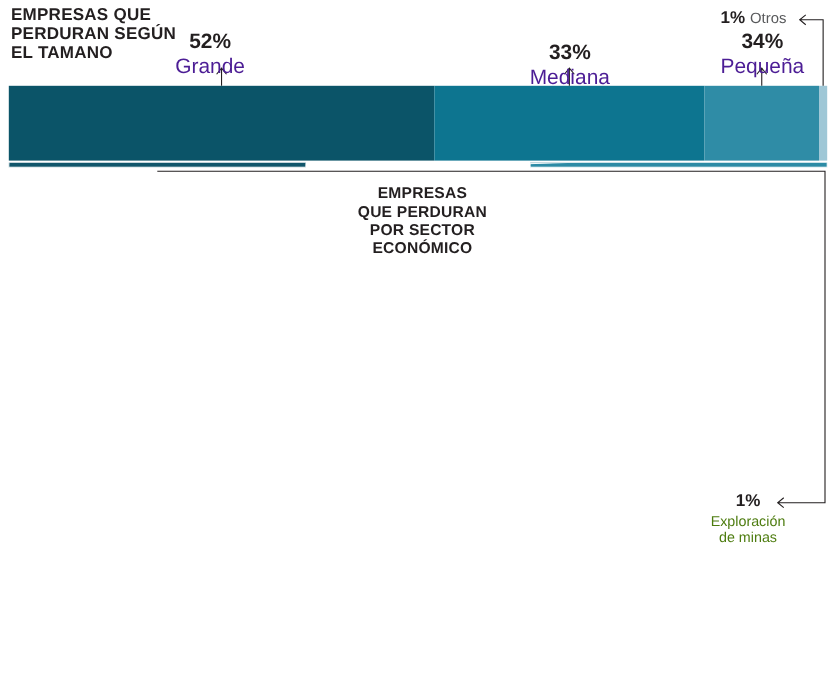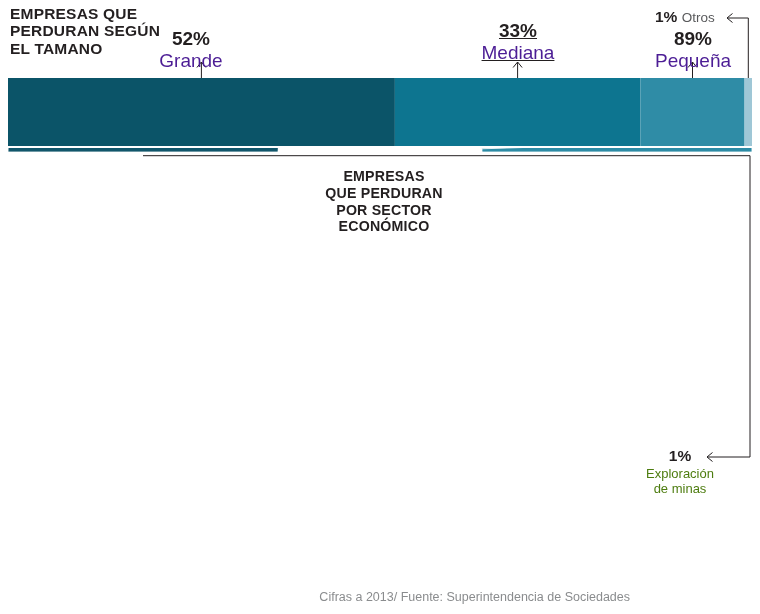--- a/index.html
+++ b/index.html
@@ -161,27 +161,27 @@
         <path d="M 692.5 78 L 692.5 62 M 688.0 67.5 L 692.5 62 L 697.0 67.5"></path>
         <path d="M 748.3 78 L 748.3 18 L 727 18 M 732.5 13.5 L 727 18 L 732.5 22.5"></path>
       </g>
   </svg>
 
   <div class="bar-callout" style="left:146px; top:28px; width:90px;">
     <span class="pct">52%</span>
     <span class="nm">Grande</span>
   </div>
 
-  <div class="bar-callout" style="left:473px; top:20px; width:90px;text-decoration:underline;">
+  <div class="bar-callout" style="left:473px; top:38px; width:90px;">
     <span class="pct">33%</span>
     <span class="nm">Mediana</span>
   </div>
 
   <div class="bar-callout" style="left:648px; top:28px; width:90px;">
-    <span class="pct">89%</span>
+    <span class="pct">34%</span>
     <span class="nm">Pequeña</span>
   </div>
 
   <div class="callout-inline" style="left:655px; top:8px;">
     <span class="pct">1%</span>
     <span class="nm">Otros</span>
   </div>
 
   <svg id="pie-svg" width="760" height="470" viewBox="0 0 760 470" style="position:absolute;left:0;top:148px;">
     <g id="pie-group">
@@ -234,15 +234,14 @@
     <span class="pct">7%</span>
     <span class="nm">Otros</span>
   </div>
 
   <div class="mines-callout">
     <span class="pct">1%</span>
     <span class="nm">Exploración
 de minas</span>
   </div>
 
-  <div class="source">Cifras a 2013/ Fuente: Superintendencia de Sociedades</div>
 
 </div>
 
 </body></html>

